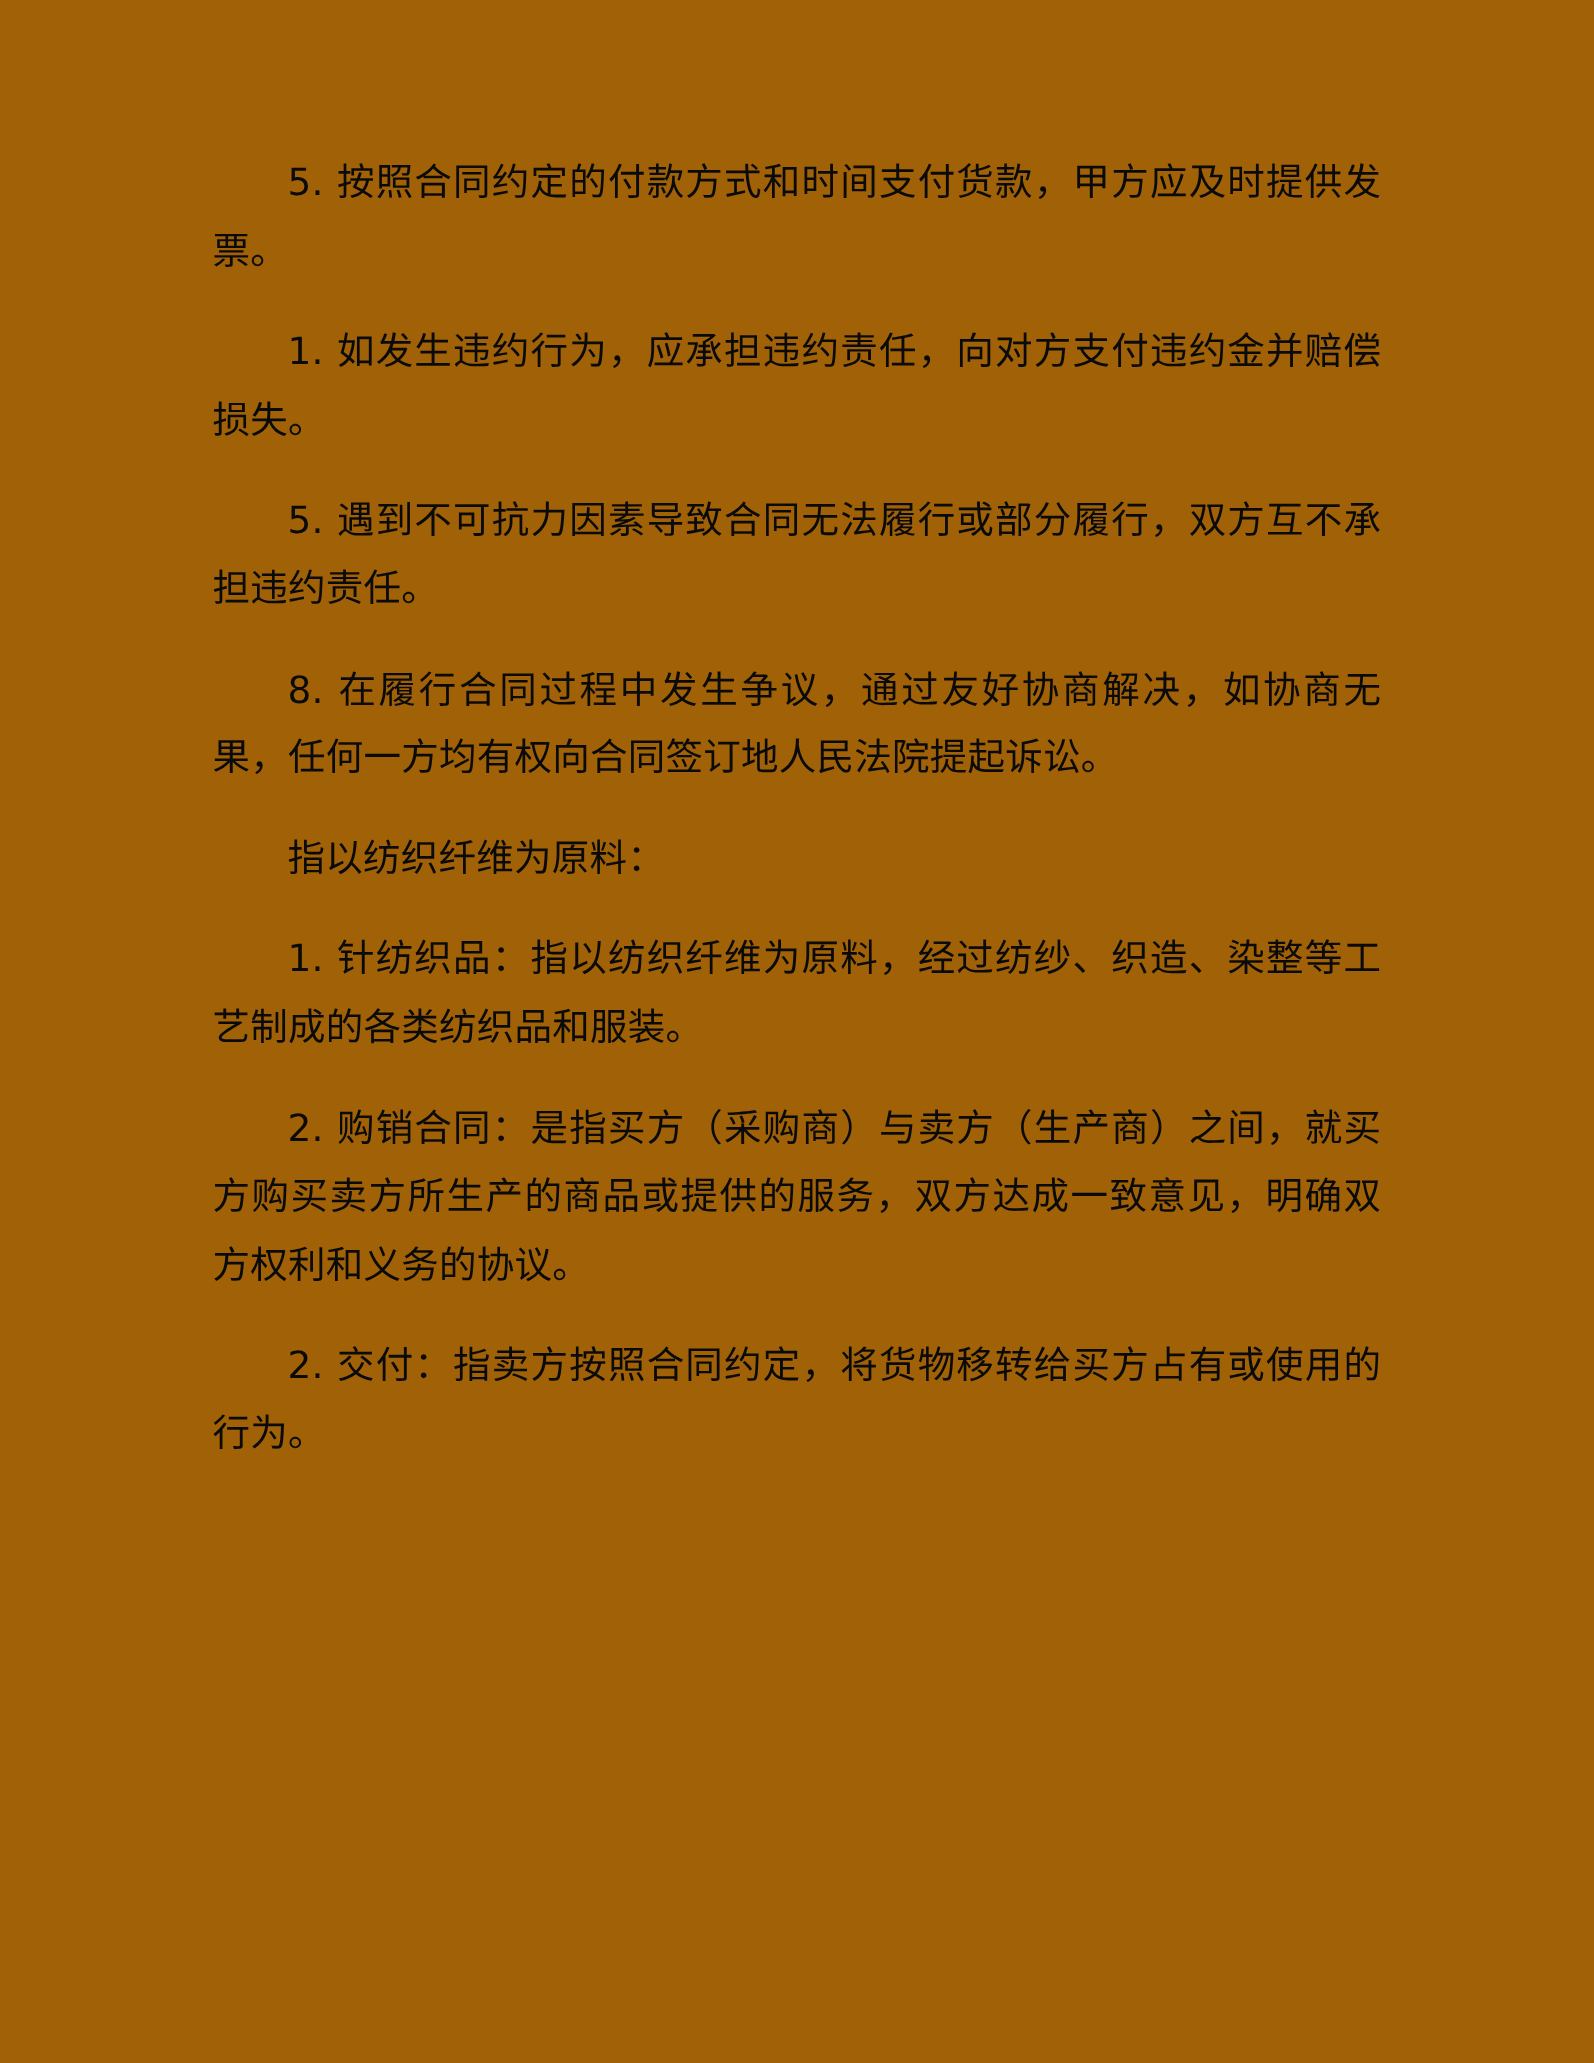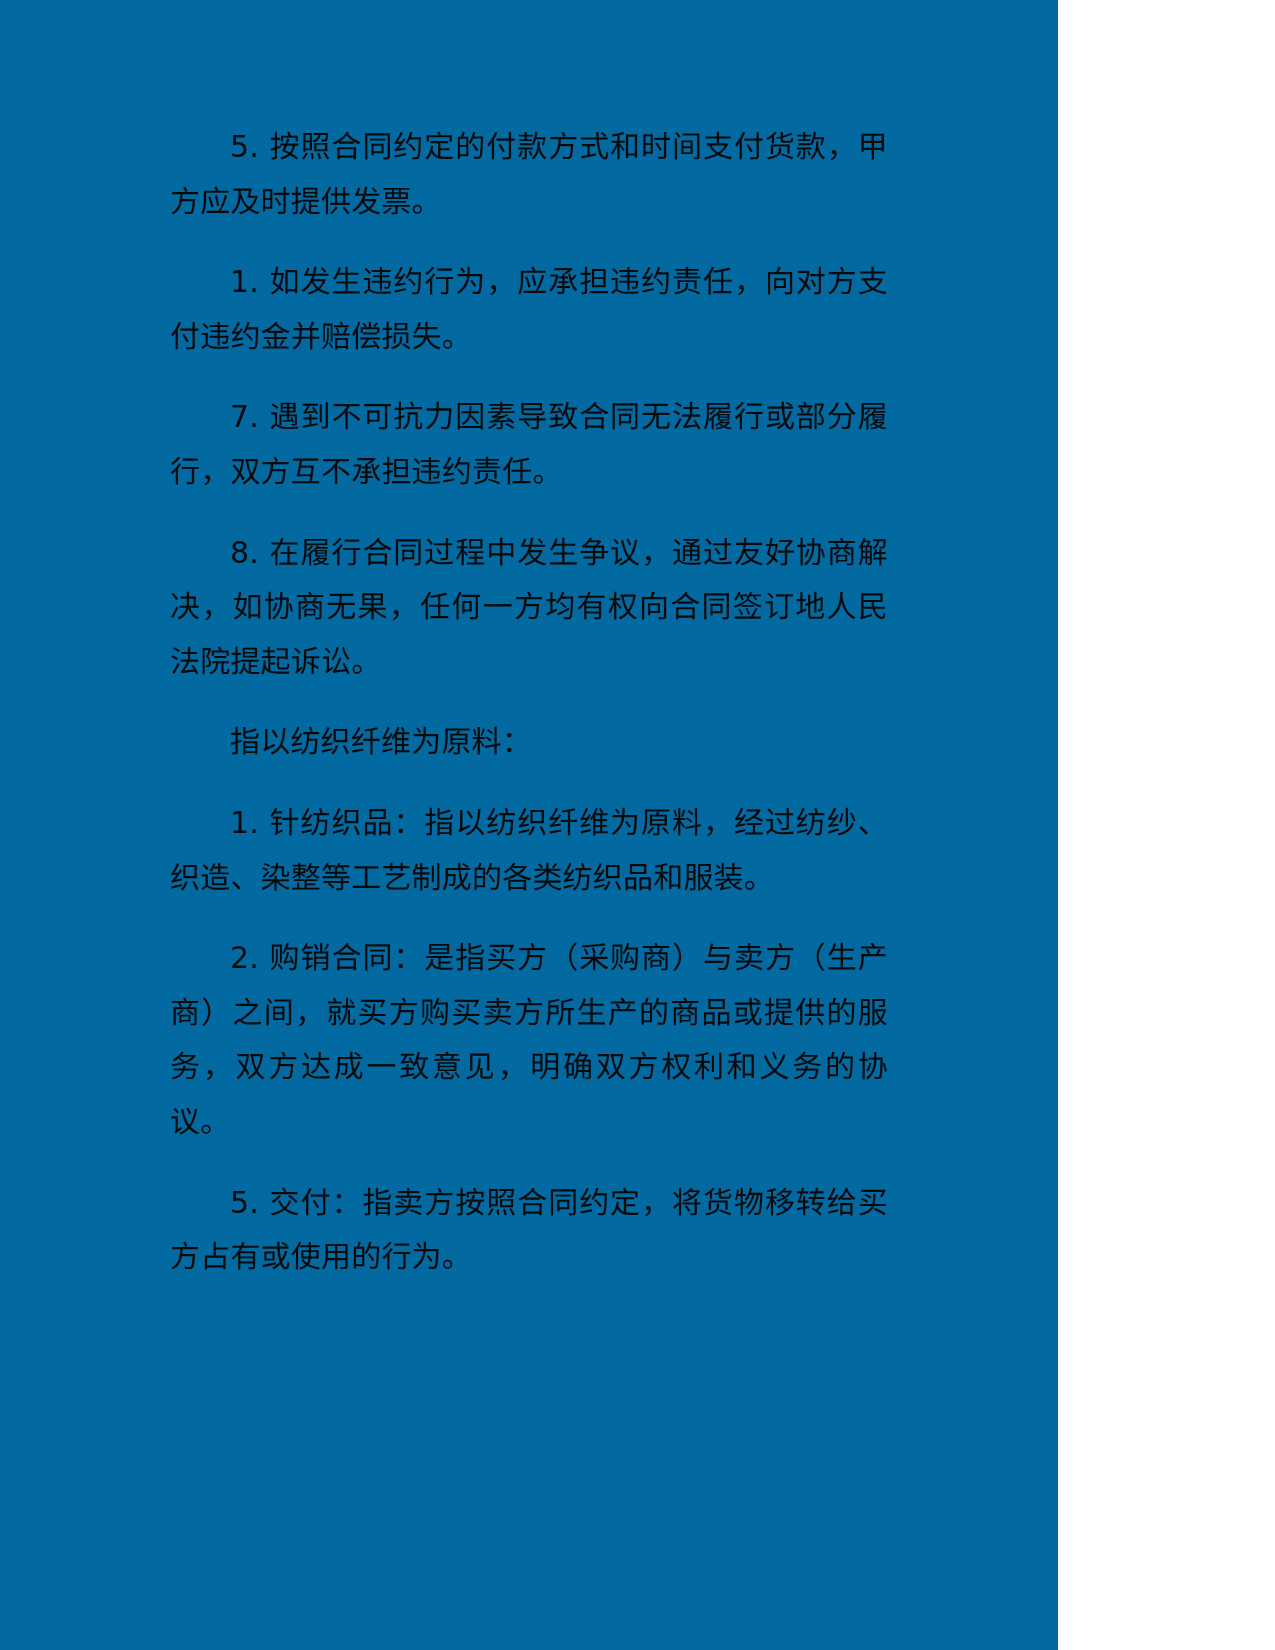--- a/index.html
+++ b/index.html
@@ -9,24 +9,24 @@
   }
   body {
     width: 1275px;
     height: 1650px;
     font-family: "DejaVu Sans", "Liberation Sans", sans-serif;
     color: #000000;
     overflow: hidden;
   }
   .page {
     box-sizing: border-box;
-    width: 1058px;
+    width: 1275px;
     height: 1650px;
     padding: 120px 170px 0 170px;
-    background: #0369a1;
+    background: #a16207;
   }
   .doc-body {
     display: block;
   }
   .para {
     font-size: 30px;
     line-height: 1.82;
     letter-spacing: 0.2px;
     text-indent: 60px;
     margin: 0 0 26px 0;
@@ -42,20 +42,20 @@
     margin-bottom: 0;
   }
 </style>
 </head>
 <body>
 
 <div class="page">
   <div class="doc-body">
     <p class="para">5. 按照合同约定的付款方式和时间支付货款，甲方应及时提供发票。</p>
     <p class="para">1. 如发生违约行为，应承担违约责任，向对方支付违约金并赔偿损失。</p>
-    <p class="para">7. 遇到不可抗力因素导致合同无法履行或部分履行，双方互不承担违约责任。</p>
+    <p class="para">5. 遇到不可抗力因素导致合同无法履行或部分履行，双方互不承担违约责任。</p>
     <p class="para">8. 在履行合同过程中发生争议，通过友好协商解决，如协商无果，任何一方均有权向合同签订地人民法院提起诉讼。</p>
     <p class="para heading">指以纺织纤维为原料：</p>
     <p class="para">1. 针纺织品：指以纺织纤维为原料，经过纺纱、织造、染整等工艺制成的各类纺织品和服装。</p>
     <p class="para">2. 购销合同：是指买方（采购商）与卖方（生产商）之间，就买方购买卖方所生产的商品或提供的服务，双方达成一致意见，明确双方权利和义务的协议。</p>
-    <p class="para">5. 交付：指卖方按照合同约定，将货物移转给买方占有或使用的行为。</p>
+    <p class="para">2. 交付：指卖方按照合同约定，将货物移转给买方占有或使用的行为。</p>
   </div>
 </div>
 
 </body></html>

